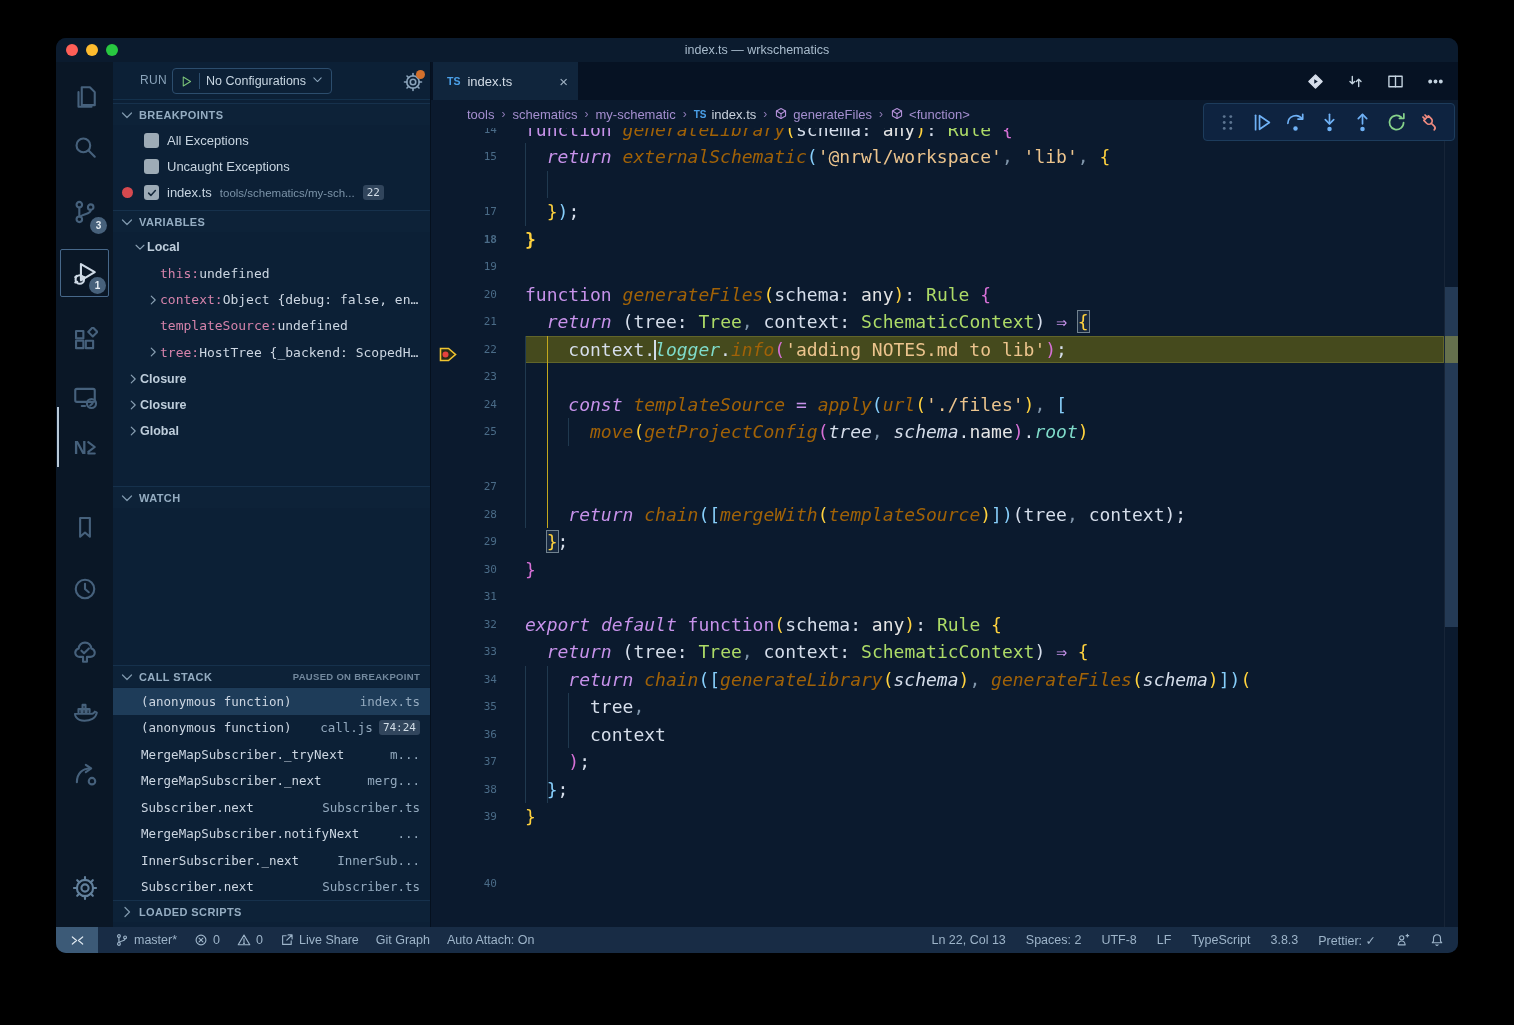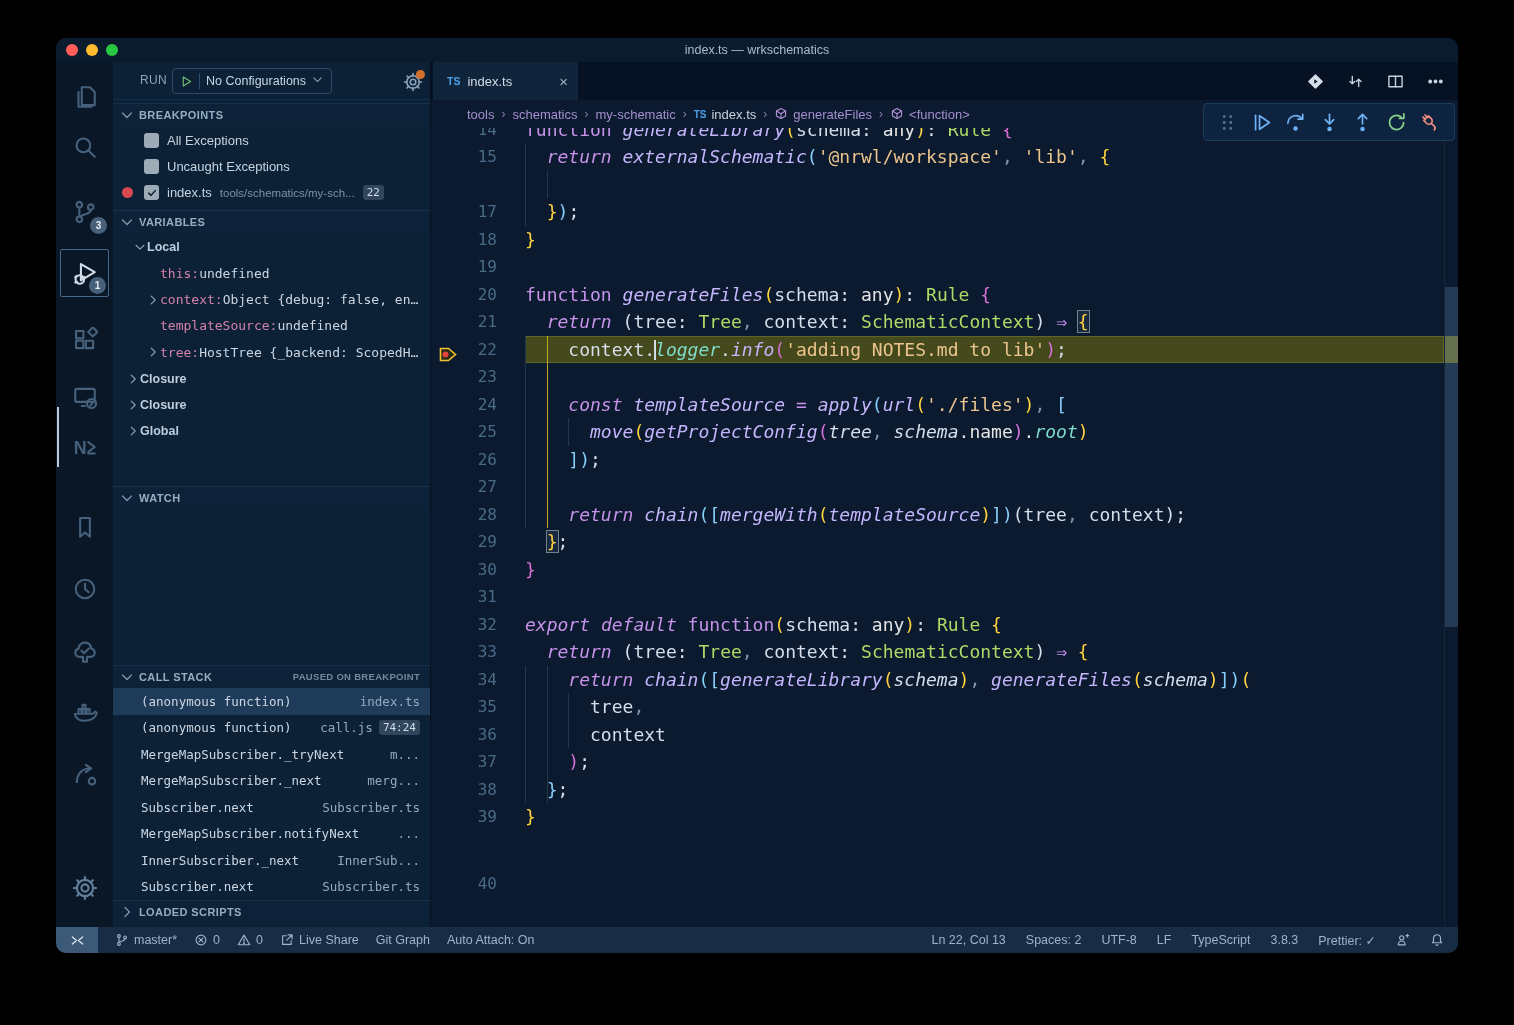--- a/index.html
+++ b/index.html
@@ -82,31 +82,31 @@
     display:flex; align-items:center; padding-left:36px; font-size:13px; color:#a58fd0; z-index:5; }
   .bc-item { display:flex; align-items:center; white-space:nowrap; }
   .bc-sep { margin:0 7px; color:#8d7ab5; font-size:12px; }
   .bc-file { color:#c9d2dd; }
   .bc-ts { color:#4ba0e8; font-weight:bold; font-size:10px; margin-right:5px; }
   .bc-cube { width:14px; height:14px; margin-right:5px; color:#b18fd6; }
 
   .codearea { position:absolute; left:0; top:66px; right:0; bottom:0; overflow:hidden; }
   .code-row { position:absolute; left:0; right:14px; height:27.5px;
     font-family:"DejaVu Sans Mono", monospace; font-size:18px; line-height:27.5px; white-space:pre; }
-  .ln { position:absolute; left:26px; width:40px; text-align:right; color:#4a6b87; font-size:16px; line-height:27.5px;}
+  .ln { position:absolute; left:26px; width:40px; text-align:right; color:#4a6b87; font-size:11px; line-height:27.5px;}
   .code-text { position:absolute; left:94px; top:0; }
   .cur-bg { position:absolute; left:94px; right:14px; height:27.5px; background:#454a1d;
     box-shadow:0 0 0 1px rgba(200,200,90,.22) inset; }
   .guide { position:absolute; width:1px; background:#20394f; }
   .guide.active { background:#c3a81d; }
   .bp-arrow { position:absolute; left:8px; top:6px; width:19px; height:15px; }
   .cursor { display:inline-block; width:2px; height:20px; background:#d3dbe6; vertical-align:-4px; margin:0 -1px; }
 
   .t-k{color:#c792ea;font-style:italic} .t-ku{color:#c792ea}
-  .t-f{color:#c4b5fd;font-style:italic} .t-s{color:#ecc48d}
+  .t-f{color:#a16207;font-style:italic} .t-s{color:#ecc48d}
   .t-t{color:#addb67} .t-c{color:#e5e5e5} .t-ci{color:#7fdbca;font-style:italic}
   .t-p{color:#d6deeb} .t-pi{color:#d6deeb;font-style:italic} .t-d{color:#8096ab}
   .t-y{color:#ffd23e} .t-m{color:#d670d6} .t-b{color:#87cefa}
   .t-ym{color:#ffd23e; box-shadow:0 0 0 1px #71828f; background:rgba(120,160,200,.12)}
 
   .scroll-strip { position:absolute; right:0; top:0; bottom:0; width:14px; border-left:1px solid rgba(255,255,255,.05); }
   .scroll-thumb { position:absolute; left:0; width:100%; background:rgba(110,155,205,.25); }
   .scroll-mark { position:absolute; left:0; width:100%; background:rgba(165,165,70,.5); }
 
   .debug-toolbar { position:absolute; right:3px; top:41px; width:252px; height:38px; background:#0e2340;
@@ -479,32 +479,31 @@
           <div class="guide" style="left: 115.69px; top: 42.5px; height: 27.5px;"></div>
           <div class="guide" style="left: 94px; top: 207.5px; height: 192.5px;"></div>
           <div class="guide active" style="left: 115.69px; top: 207.5px; height: 192.5px;"></div>
           <div class="guide" style="left: 137.38px; top: 290px; height: 27.5px;"></div>
           <div class="guide" style="left: 94px; top: 537.5px; height: 137.5px;"></div>
           <div class="guide" style="left: 115.69px; top: 537.5px; height: 137.5px;"></div>
           <div class="guide" style="left: 137.38px; top: 565px; height: 55px;"></div>
           <div class="code-row" style="top: -12.5px;"><span class="ln">14</span><span class="code-text"><span class="t-ku">function</span><span class="t-p"> </span><span class="t-f">generateLibrary</span><span class="t-y">(</span><span class="t-p">schema</span><span class="t-p">: </span><span class="t-c">any</span><span class="t-y">)</span><span class="t-p">: </span><span class="t-t">Rule</span><span class="t-p"> </span><span class="t-m">{</span></span></div>
           <div class="code-row" style="top: 15px;"><span class="ln">15</span><span class="code-text"><span class="t-p">  </span><span class="t-k">return</span><span class="t-p"> </span><span class="t-f">externalSchematic</span><span class="t-b">(</span><span class="t-s">'@nrwl/workspace'</span><span class="t-d">, </span><span class="t-s">'lib'</span><span class="t-d">, </span><span class="t-y">{</span></span></div>
           <div class="code-row" style="top: 70px;"><span class="ln">17</span><span class="code-text"><span class="t-p">  </span><span class="t-y">}</span><span class="t-b">)</span><span class="t-p">;</span></span></div>
-          <div class="code-row" style="top: 97.5px;"><span class="ln">18</span><span class="code-text"><span class="t-y">}</span></span></div>
+          <div class="code-row" style="top: 97.5px; font-weight: bold;"><span class="ln">18</span><span class="code-text"><span class="t-y">}</span></span></div>
           <div class="code-row" style="top: 125px;"><span class="ln">19</span><span class="code-text"></span></div>
           <div class="code-row" style="top: 152.5px;"><span class="ln">20</span><span class="code-text"><span class="t-ku">function</span><span class="t-p"> </span><span class="t-f">generateFiles</span><span class="t-y">(</span><span class="t-p">schema</span><span class="t-p">: </span><span class="t-c">any</span><span class="t-y">)</span><span class="t-p">: </span><span class="t-t">Rule</span><span class="t-p"> </span><span class="t-m">{</span></span></div>
           <div class="code-row" style="top: 180px;"><span class="ln">21</span><span class="code-text"><span class="t-p">  </span><span class="t-k">return</span><span class="t-p"> </span><span class="t-p">(</span><span class="t-p">tree</span><span class="t-p">: </span><span class="t-t">Tree</span><span class="t-d">, </span><span class="t-p">context</span><span class="t-p">: </span><span class="t-t">SchematicContext</span><span class="t-p">)</span><span class="t-p"> </span><span class="t-k">⇒</span><span class="t-p"> </span><span class="t-ym">{</span></span></div>
           <div class="code-row" style="top: 207.5px;"><span class="ln">22</span><span class="bp-arrow"><svg viewBox="0 0 19 15" fill="none">
                 <path d="M1.5 1.5h8l7 6-7 6h-8z" stroke="#f0c430" stroke-width="1.6" fill="rgba(70,60,0,.5)"></path>
                 <circle cx="6.5" cy="7.5" r="3" fill="#e5413e"></circle>
               </svg></span><span class="code-text"><span class="t-p">    </span><span class="t-p">context</span><span class="t-p">.</span><span class="cursor"></span><span class="t-ci">logger</span><span class="t-p">.</span><span class="t-f">info</span><span class="t-m">(</span><span class="t-s">'adding NOTES.md to lib'</span><span class="t-m">)</span><span class="t-p">;</span></span></div>
           <div class="code-row" style="top: 235px;"><span class="ln">23</span><span class="code-text"></span></div>
           <div class="code-row" style="top: 262.5px;"><span class="ln">24</span><span class="code-text"><span class="t-p">    </span><span class="t-k">const</span><span class="t-p"> </span><span class="t-f">templateSource</span><span class="t-p"> </span><span class="t-k">=</span><span class="t-p"> </span><span class="t-f">apply</span><span class="t-b">(</span><span class="t-f">url</span><span class="t-y">(</span><span class="t-s">'./files'</span><span class="t-y">)</span><span class="t-d">, </span><span class="t-b">[</span></span></div>
           <div class="code-row" style="top: 290px;"><span class="ln">25</span><span class="code-text"><span class="t-p">      </span><span class="t-f">move</span><span class="t-y">(</span><span class="t-f">getProjectConfig</span><span class="t-m">(</span><span class="t-pi">tree</span><span class="t-d">, </span><span class="t-pi">schema</span><span class="t-p">.</span><span class="t-c">name</span><span class="t-m">)</span><span class="t-p">.</span><span class="t-ci">root</span><span class="t-y">)</span></span></div>
-          <div class="code-row" style="top: 317.5px;"><span class="ln">26</span><span class="code-text"><span class="t-p">    </span><span class="t-b">]</span><span class="t-b">)</span><span class="t-p">;</span></span></div>
           <div class="code-row" style="top: 345px;"><span class="ln">27</span><span class="code-text"></span></div>
           <div class="code-row" style="top: 372.5px;"><span class="ln">28</span><span class="code-text"><span class="t-p">    </span><span class="t-k">return</span><span class="t-p"> </span><span class="t-f">chain</span><span class="t-b">(</span><span class="t-b">[</span><span class="t-f">mergeWith</span><span class="t-y">(</span><span class="t-f">templateSource</span><span class="t-y">)</span><span class="t-b">]</span><span class="t-b">)</span><span class="t-p">(</span><span class="t-p">tree</span><span class="t-d">, </span><span class="t-p">context</span><span class="t-p">)</span><span class="t-p">;</span></span></div>
           <div class="code-row" style="top: 400px;"><span class="ln">29</span><span class="code-text"><span class="t-p">  </span><span class="t-ym">}</span><span class="t-p">;</span></span></div>
           <div class="code-row" style="top: 427.5px;"><span class="ln">30</span><span class="code-text"><span class="t-m">}</span></span></div>
           <div class="code-row" style="top: 455px;"><span class="ln">31</span><span class="code-text"></span></div>
           <div class="code-row" style="top: 482.5px;"><span class="ln">32</span><span class="code-text"><span class="t-k">export</span><span class="t-p"> </span><span class="t-k">default</span><span class="t-p"> </span><span class="t-ku">function</span><span class="t-y">(</span><span class="t-p">schema</span><span class="t-p">: </span><span class="t-c">any</span><span class="t-y">)</span><span class="t-p">: </span><span class="t-t">Rule</span><span class="t-p"> </span><span class="t-y">{</span></span></div>
           <div class="code-row" style="top: 510px;"><span class="ln">33</span><span class="code-text"><span class="t-p">  </span><span class="t-k">return</span><span class="t-p"> </span><span class="t-p">(</span><span class="t-p">tree</span><span class="t-p">: </span><span class="t-t">Tree</span><span class="t-d">, </span><span class="t-p">context</span><span class="t-p">: </span><span class="t-t">SchematicContext</span><span class="t-p">)</span><span class="t-p"> </span><span class="t-k">⇒</span><span class="t-p"> </span><span class="t-y">{</span></span></div>
           <div class="code-row" style="top: 537.5px;"><span class="ln">34</span><span class="code-text"><span class="t-p">    </span><span class="t-k">return</span><span class="t-p"> </span><span class="t-f">chain</span><span class="t-b">(</span><span class="t-b">[</span><span class="t-f">generateLibrary</span><span class="t-y">(</span><span class="t-pi">schema</span><span class="t-y">)</span><span class="t-d">, </span><span class="t-f">generateFiles</span><span class="t-y">(</span><span class="t-pi">schema</span><span class="t-y">)</span><span class="t-b">]</span><span class="t-b">)</span><span class="t-y">(</span></span></div>
           <div class="code-row" style="top: 565px;"><span class="ln">35</span><span class="code-text"><span class="t-p">      </span><span class="t-p">tree</span><span class="t-d">,</span></span></div>
           <div class="code-row" style="top: 592.5px;"><span class="ln">36</span><span class="code-text"><span class="t-p">      </span><span class="t-p">context</span></span></div>

